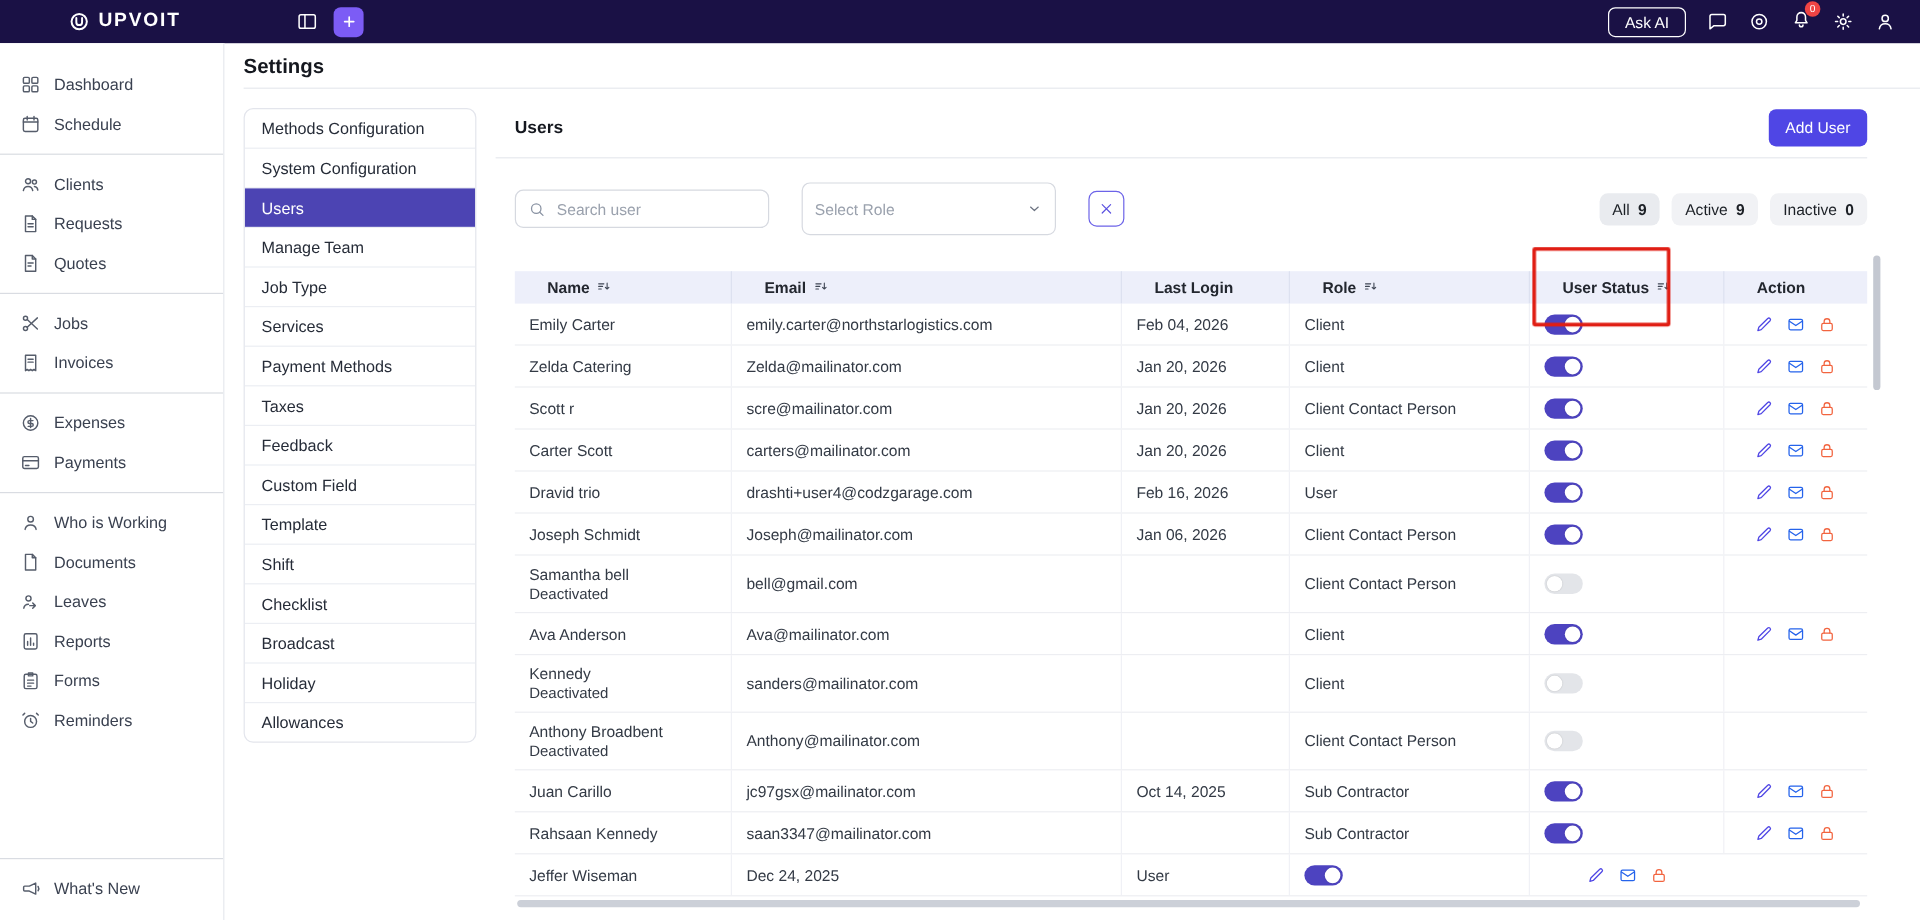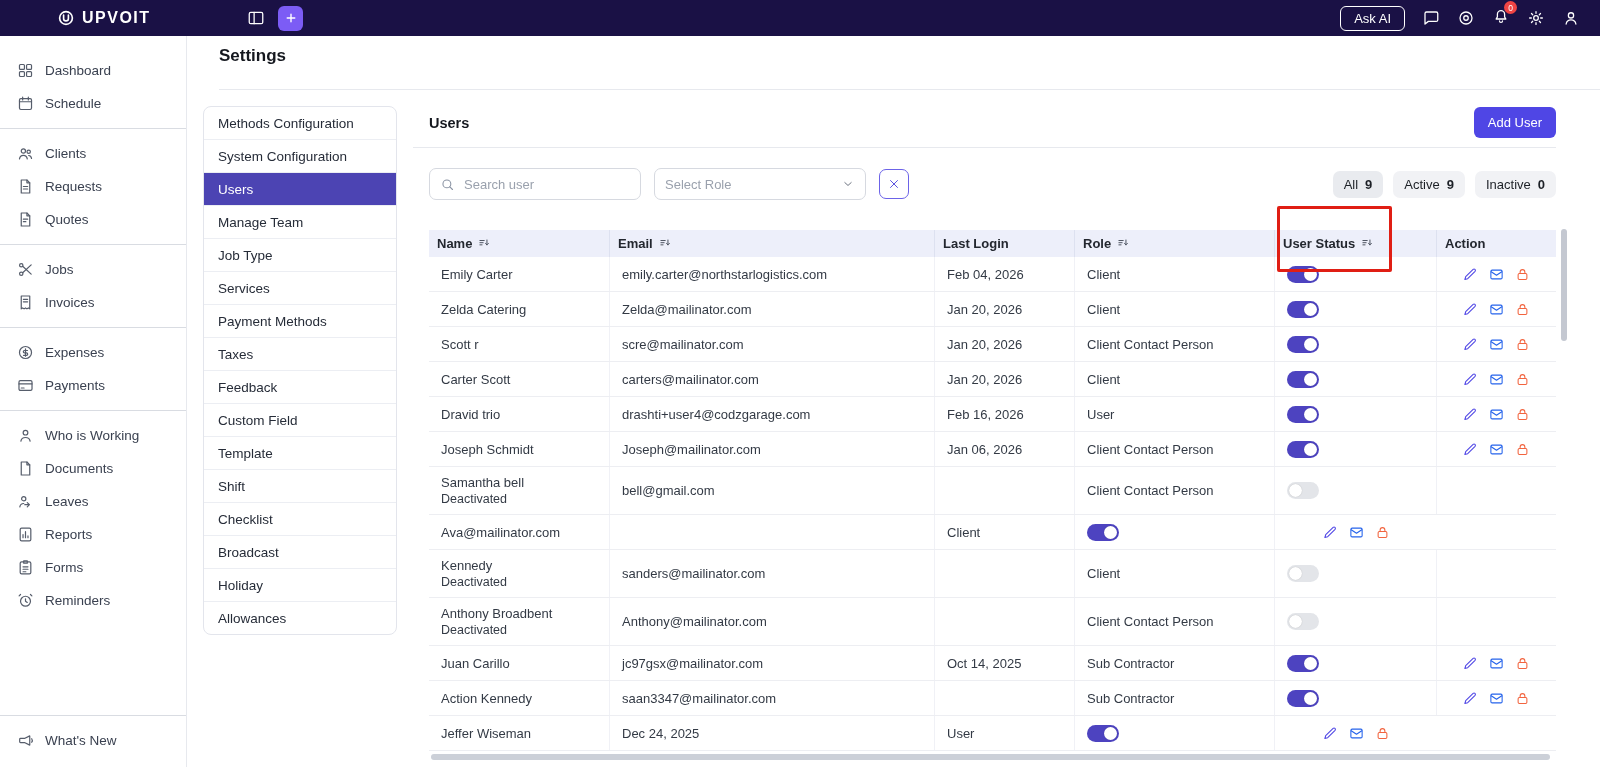--- a/index.html
+++ b/index.html
@@ -39,64 +39,64 @@
              display:flex; flex-direction:column; padding:18px 0 10px; overflow:hidden; }
   .sb-item { display:flex; align-items:center; gap:11px; padding:8px 17px; font-size:13.5px;
              color:#3a4150; cursor:pointer; white-space:nowrap; }
   .sb-item .icon { color:#565d6b; }
   .sb-item .icon svg { width:17px; height:17px; }
   .sb-divider { height:1px; background:#d9dce2; margin:8px 0; }
   .sb-spacer { flex:1; }
 
   
   .main { flex:1; padding:0 32px 0 16px; overflow:hidden; }
-  .page-title-row { padding:10px 0 23px; border-bottom:1px solid #e7e9ee; margin-right:-32px;margin-left:16px; }
+  .page-title-row { padding:10px 0 7px; border-bottom:1px solid #e7e9ee; margin-right:-32px; }
   .page-title-row h1 { margin:0; font-size:17px; font-weight:700; color:#15181f; }
 
   .settings-layout { display:flex; gap:16px; margin-top:16px; }
 
   .settings-nav { width:194px; flex:0 0 194px; border:1px solid #e3e5ec; border-radius:8px;
                   overflow:hidden; background:#fff; align-self:flex-start; }
   .snav-item { padding:8.5px 14px; font-size:13.5px; color:#262c38; border-bottom:1px solid #eceef3; cursor:pointer; }
   .snav-item:last-child { border-bottom:none; }
   .snav-item.active { background:#4c44b3; color:#fff; }
 
   .users-panel { flex:1; position:relative; padding-right:12px; }
   .panel-header { display:flex; align-items:center; justify-content:space-between;
                   padding:1px 0 9px 16px; border-bottom:1px solid #e7e9ee; }
   .panel-title { font-size:14.5px; font-weight:700; color:#15181f; }
   .add-user { background:#4f46e5; color:#fff; border:none; border-radius:6px; padding:8px 14px;
               font-size:13px; font-family:inherit; cursor:pointer; }
 
-  .filter-row { display:flex; align-items:center; gap:13px; margin:20px 0 0 16px; }
+  .filter-row { display:flex; align-items:center; gap:27px; margin:20px 0 0 16px; }
   .search-box { width:212px; height:32px; border:1px solid #d6d9e0; border-radius:7px;
                 display:flex; align-items:center; gap:7px; padding:0 10px; background:#fff; }
   .search-box .icon { color:#8a93a3; }
   .search-box .icon svg { width:15px; height:15px; }
   .search-box input { border:none; outline:none; font-size:13px; width:100%; color:#333a45; font-family:inherit; background:transparent; }
   .search-box input::placeholder { color:#9aa1ad; }
-  .role-select { width:212px; height:32px; border:1px solid #d6d9e0; border-radius:7px;
+  .role-select { width:212px; height:44px; border:1px solid #d6d9e0; border-radius:7px;
                  display:flex; align-items:center; justify-content:space-between; padding:0 10px;
                  color:#9aa1ad; font-size:13px; cursor:pointer; background:#fff; }
   .role-select .icon { color:#6b7280; }
   .role-select .icon svg { width:14px; height:14px; }
   .clear-btn { width:30px; height:30px; border:1px solid #6c63e8; background:#fff; border-radius:7px;
                color:#5a50e0; display:flex; align-items:center; justify-content:center; cursor:pointer; }
   .clear-btn svg { width:14px; height:14px; }
   .pills { margin-left:auto; display:flex; gap:10px; }
   .pill { background:#f1f2f5; border-radius:7px; padding:6px 11px; font-size:13px; color:#1c2026;
           display:flex; gap:7px; align-items:center; cursor:pointer; }
   .pill-active { background:#e9ebef; }
   .pill-count { font-weight:600; }
 
   
   .table-wrap { margin:30px 0 0 16px; }
   .t-header, .t-row { display:grid; grid-template-columns:181px 325px 140px 200px 162px 1fr; }
   .t-header { background:#edeffa; }
-  .t-hcell { padding:6px 8px; font-size:13px; font-weight:700; color:#23272f;
+  .t-hcell { padding:6px 27px; font-size:13px; font-weight:700; color:#23272f;
              display:flex; align-items:center; gap:6px; border-right:1px solid #dde1f0; }
   .t-hcell:last-child { border-right:none; }
   .t-hcell .icon { color:#3f4654; }
   .t-hcell .icon svg { width:13px; height:13px; }
   .t-row { border-bottom:1px solid #edeef2; }
   .t-cell { padding:8px 12px; font-size:13px; color:#333a45; display:flex; flex-direction:column;
             justify-content:center; border-right:1px solid #f0f1f6; min-height:34px; }
   .t-cell:last-child { border-right:none; }
   .nm-sub { font-size:12.5px; margin-top:2px; }
   .cell-actions { flex-direction:row; gap:11px; align-items:center; }
@@ -688,20 +688,23 @@
                 </div>
                 <div class="t-cell">bell@gmail.com</div>
                 <div class="t-cell"></div>
                 <div class="t-cell">Client Contact Person</div>
                 <div class="t-cell">
                   <div class="toggle off"></div>
                 </div>
                 <div class="t-cell cell-actions"></div>
               </div>
               <div class="t-row">
+                <div class="t-cell">
+                  <div>Ava Anderson</div>
+                </div>
                 <div class="t-cell">Ava@mailinator.com</div>
                 <div class="t-cell"></div>
                 <div class="t-cell">Client</div>
                 <div class="t-cell">
                   <div class="toggle on"></div>
                 </div>
                 <div class="t-cell cell-actions">
                   <button class="act-btn act-edit">
                     <span class="icon">
                       <svg viewBox="0 0 24 24" fill="none" stroke="currentColor" stroke-width="1.7" stroke-linecap="round" stroke-linejoin="round">
@@ -784,21 +787,21 @@
                       <svg viewBox="0 0 24 24" fill="none" stroke="currentColor" stroke-width="1.7" stroke-linecap="round" stroke-linejoin="round">
                         <rect x="5" y="10.5" width="14" height="9.5" rx="2"></rect>
                         <path d="M8.2 10.5V8a3.8 3.8 0 017.6 0v2.5"></path>
                       </svg>
                     </span>
                   </button>
                 </div>
               </div>
               <div class="t-row">
                 <div class="t-cell">
-                  <div>Action Kennedy</div>
+                  <div>Rahsaan Kennedy</div>
                 </div>
                 <div class="t-cell">saan3347@mailinator.com</div>
                 <div class="t-cell"></div>
                 <div class="t-cell">Sub Contractor</div>
                 <div class="t-cell">
                   <div class="toggle on"></div>
                 </div>
                 <div class="t-cell cell-actions">
                   <button class="act-btn act-edit">
                     <span class="icon">

